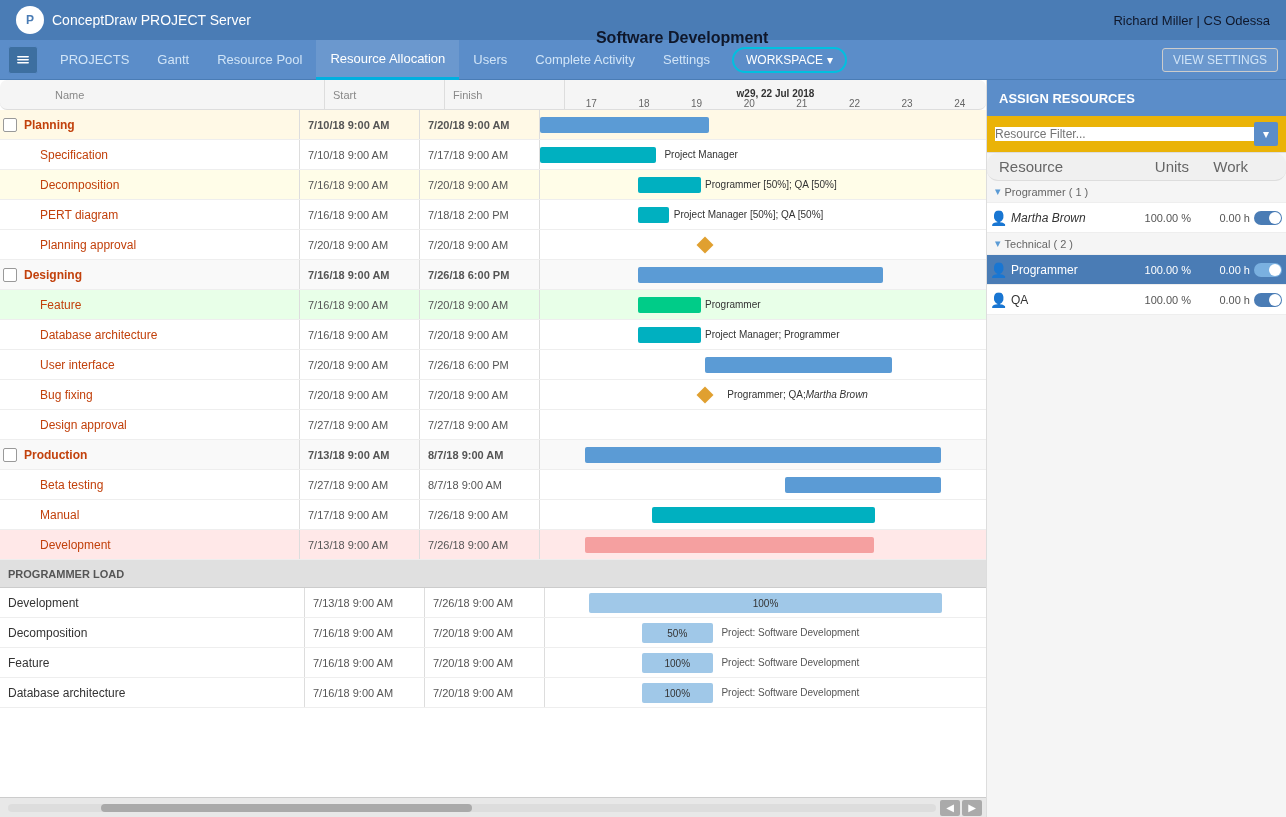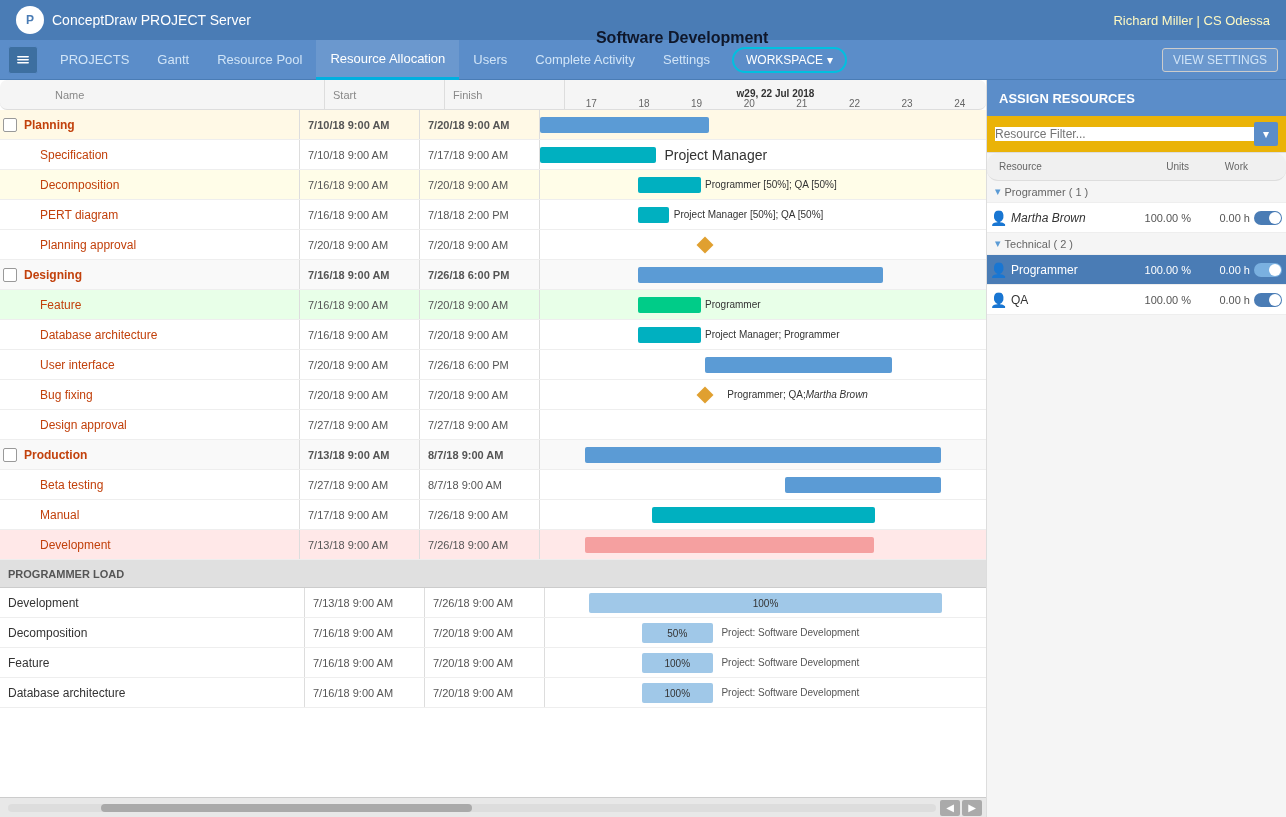--- a/index.html
+++ b/index.html
@@ -3,21 +3,21 @@
   <meta charset="utf-8">
   <style>
     * { box-sizing: border-box; margin: 0; padding: 0; }
     body { font-family: Arial, sans-serif; font-size: 12px; background: #f0f0f0; overflow: hidden; width: 1286px; height: 817px; }
 
     
     .header { background: #4a7cb5; height: 40px; display: flex; align-items: center; padding: 0 16px; justify-content: space-between; }
     .header-logo { display: flex; align-items: center; gap: 8px; color: white; font-size: 14px; }
     .header-logo .logo-icon { width: 28px; height: 28px; background: white; border-radius: 50%; display: flex; align-items: center; justify-content: center; color: #4a7cb5; font-weight: bold; font-size: 12px; }
     .header-title { color: #0f172a; font-size: 16px; font-weight: bold; margin-top: 36px; }
-    .header-user { color: #fef9c3; font-size: 13px; }
+    .header-user { color: #0f172a; font-size: 13px; }
 
     
     .navbar { background: #5b8dc9; height: 40px; display: flex; align-items: center; padding: 0 8px; border-bottom: 1px solid #4a7cb5; }
     .nav-home-btn { width: 30px; height: 28px; background: #3d6fa0; border: 1px solid #5b8dc9; border-radius: 3px; display: flex; align-items: center; justify-content: center; color: white; margin-right: 8px; cursor: pointer; }
     .nav-tab { padding: 6px 14px; color: #d0e4f7; font-size: 13px; cursor: pointer; height: 40px; display: flex; align-items: center; }
     .nav-tab.active { color: white; border-bottom: 3px solid #00b0e0; background: rgba(255,255,255,0.1); }
     .workspace-btn { margin-left: 8px; border: 2px solid #00c0e0; border-radius: 15px; padding: 4px 12px; color: white; font-size: 12px; cursor: pointer; display: flex; align-items: center; gap: 4px; }
     .view-settings-btn { margin-left: auto; border: 1px solid #ccc; border-radius: 3px; padding: 4px 10px; color: #d0e4f7; font-size: 12px; cursor: pointer; background: rgba(255,255,255,0.1); }
 
     
@@ -66,21 +66,21 @@
 
     .load-bar { position: absolute; height: 20px; top: 5px; background: #a0c8e8; border-radius: 2px; display: flex; align-items: center; justify-content: center; font-size: 10px; color: #333; }
 
     
     .right-panel { width: 300px; background: #f5f5f5; border-left: 1px solid #ddd; display: flex; flex-direction: column; flex-shrink: 0; }
     .right-panel-header { background: #5b8dc9; color: white; padding: 8px 12px; font-size: 13px; font-weight: bold; height: 36px; display: flex; align-items: center; }
     .resource-filter { display: flex; align-items: center; padding: 6px 8px; border-bottom: 1px solid #ddd; background: #eab308; }
     .resource-filter input { flex: 1; border: none; outline: none; font-size: 12px; color: #999; }
     .filter-dropdown { width: 24px; height: 24px; background: #5b8dc9; display: flex; align-items: center; justify-content: center; color: white; cursor: pointer; border-radius: 2px; }
 
-    .resource-table-header { display: flex; background: #f0f0f0; border-bottom: 1px solid #ddd; height: 28px; align-items: center; font-size: 10px; color: #666; padding: 0 4px; border-radius: 11px; }
+    .resource-table-header { display: flex; background: #f0f0f0; border-bottom: 1px solid #ddd; height: 28px; align-items: center; font-size: 15px; color: #666; padding: 0 4px; border-radius: 11px; }
     .rth-resource { flex: 1; padding-left: 8px; }
     .rth-units { width: 70px; text-align: right; padding-right: 8px; }
     .rth-work { width: 55px; text-align: right; padding-right: 4px; }
     .rth-toggle { width: 30px; }
 
     .resource-group { padding: 4px 8px; font-size: 11px; color: #666; background: #f5f5f5; border-bottom: 1px solid #eee; display: flex; align-items: center; gap: 4px; }
     .resource-item { display: flex; align-items: center; height: 30px; border-bottom: 1px solid #eee; background: white; padding: 0 4px; }
     .resource-item.selected { background: #4a7cb5; color: white; }
     .resource-item.selected .ri-name { color: white; }
     .ri-icon { width: 16px; height: 16px; color: #666; display: flex; align-items: center; justify-content: center; font-size: 14px; flex-shrink: 0; }
@@ -175,21 +175,21 @@
         </div>
       </div>
 
       <div class="gantt-row">
         <div class="row-check"></div>
         <div class="row-name indent">Specification</div>
         <div class="row-start">7/10/18 9:00 AM</div>
         <div class="row-finish">7/17/18 9:00 AM</div>
         <div class="row-chart" style="position:relative;">
           <div class="bar bar-teal" style="left:0%;width:26%;"></div>
-          <span class="bar-label-right" style="left:27%;top:0;font-size:14px;color:#333;white-space:nowrap;position:absolute;height:100%;display:flex;align-items:center;text-align:center;">Project Manager</span>
+          <span class="bar-label-right" style="left:27%;top:0;font-size:10px;color:#333;white-space:nowrap;position:absolute;height:100%;display:flex;align-items:center;text-align:center;">Project Manager</span>
         </div>
       </div>
 
       <div class="gantt-row" style="background:#fffde8;">
         <div class="row-check"></div>
         <div class="row-name indent">Decomposition</div>
         <div class="row-start">7/16/18 9:00 AM</div>
         <div class="row-finish">7/20/18 9:00 AM</div>
         <div class="row-chart" style="position:relative;">
           <div class="bar bar-teal" style="left:22%;width:14%;"></div>

